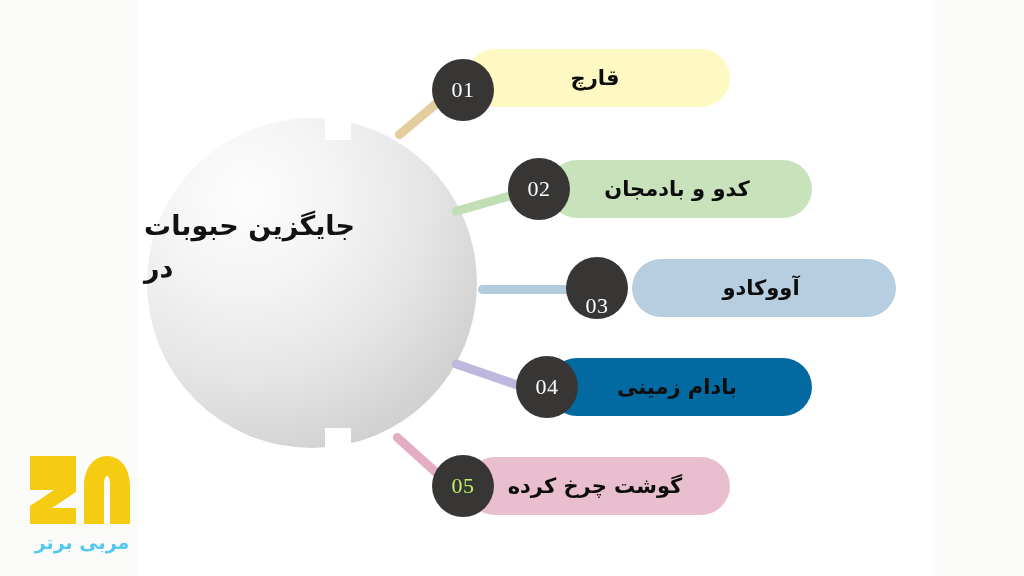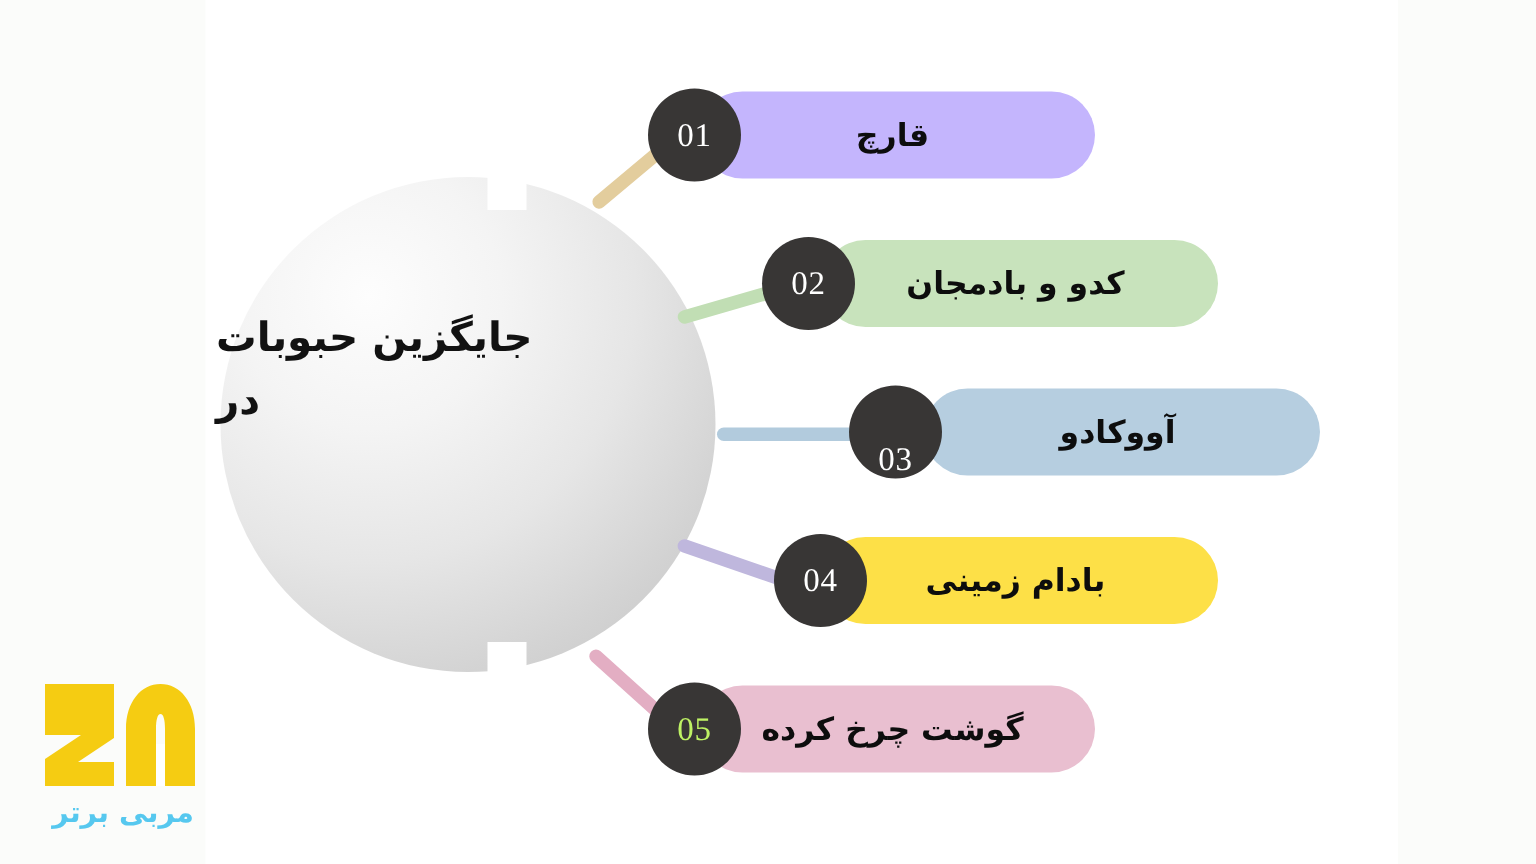--- a/index.html
+++ b/index.html
@@ -167,45 +167,45 @@
   <div class="hub"></div>
   <div class="hub-notch top"></div>
   <div class="hub-notch bottom"></div>
   <div class="hub-text" style="color: rgb(18, 18, 18);">
     <span>جایگزین حبوبات</span>
     <span>در</span>
   </div>
 
   <div id="row-layer">
       <div class="row">
-        <div class="pill" style="left: 466px; top: 61px; width: 264px; background: #c4b5fd;">
+        <div class="pill" style="left: 466px; top: 49px; width: 264px; background: #fef9c3;">
           <div class="pill-label">قارچ</div>
         </div>
         <div class="badge" style="left: 432px; top: 59px; background: rgb(56, 54, 53);">
           <div class="badge-num" style="color: rgb(255, 255, 255);">01</div>
         </div>
       </div>
       <div class="row">
         <div class="pill" style="left: 548px; top: 160px; width: 264px; background: rgb(200, 227, 188);">
           <div class="pill-label">کدو و بادمجان</div>
         </div>
         <div class="badge" style="left: 508px; top: 158px; background: rgb(56, 54, 53);">
           <div class="badge-num" style="color: rgb(255, 255, 255);">02</div>
         </div>
       </div>
       <div class="row">
-        <div class="pill" style="left: 616px; top: 259px; width: 264px; background: rgb(182, 206, 224);">
+        <div class="pill" style="left: 632px; top: 259px; width: 264px; background: rgb(182, 206, 224);">
           <div class="pill-label">آووکادو</div>
         </div>
         <div class="badge" style="left: 566px; top: 257px; background: rgb(56, 54, 53); align-items: flex-end;">
           <div class="badge-num" style="color: rgb(255, 255, 255);">03</div>
         </div>
       </div>
       <div class="row">
-        <div class="pill" style="left: 548px; top: 358px; width: 264px; background: #fde047;">
+        <div class="pill" style="left: 548px; top: 358px; width: 264px; background: #0369a1;">
           <div class="pill-label">بادام زمینی</div>
         </div>
         <div class="badge" style="left: 516px; top: 356px; background: rgb(56, 54, 53);">
           <div class="badge-num" style="color: rgb(255, 255, 255);">04</div>
         </div>
       </div>
       <div class="row">
         <div class="pill" style="left: 466px; top: 457px; width: 264px; background: rgb(233, 191, 208);">
           <div class="pill-label">گوشت چرخ کرده</div>
         </div>

